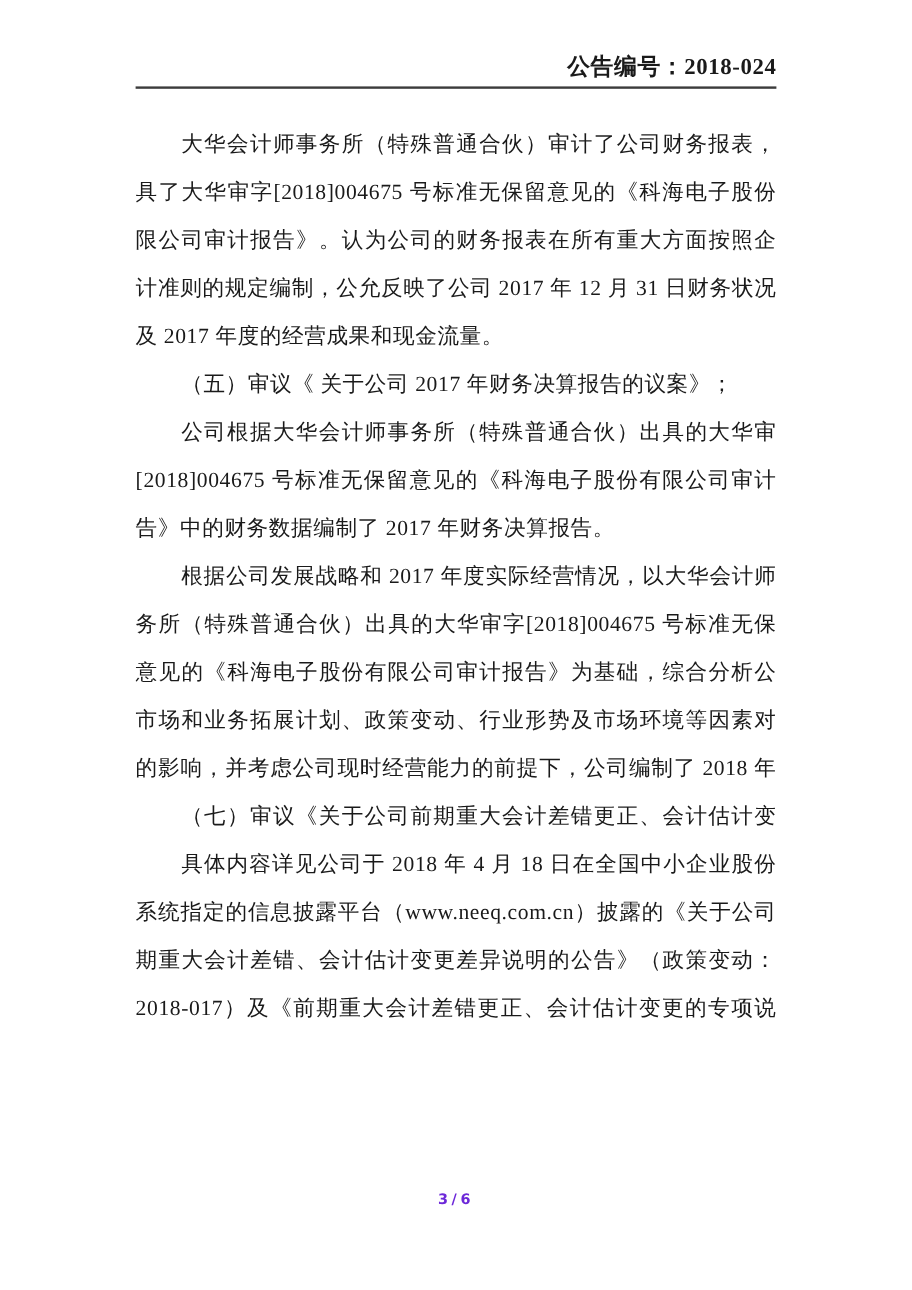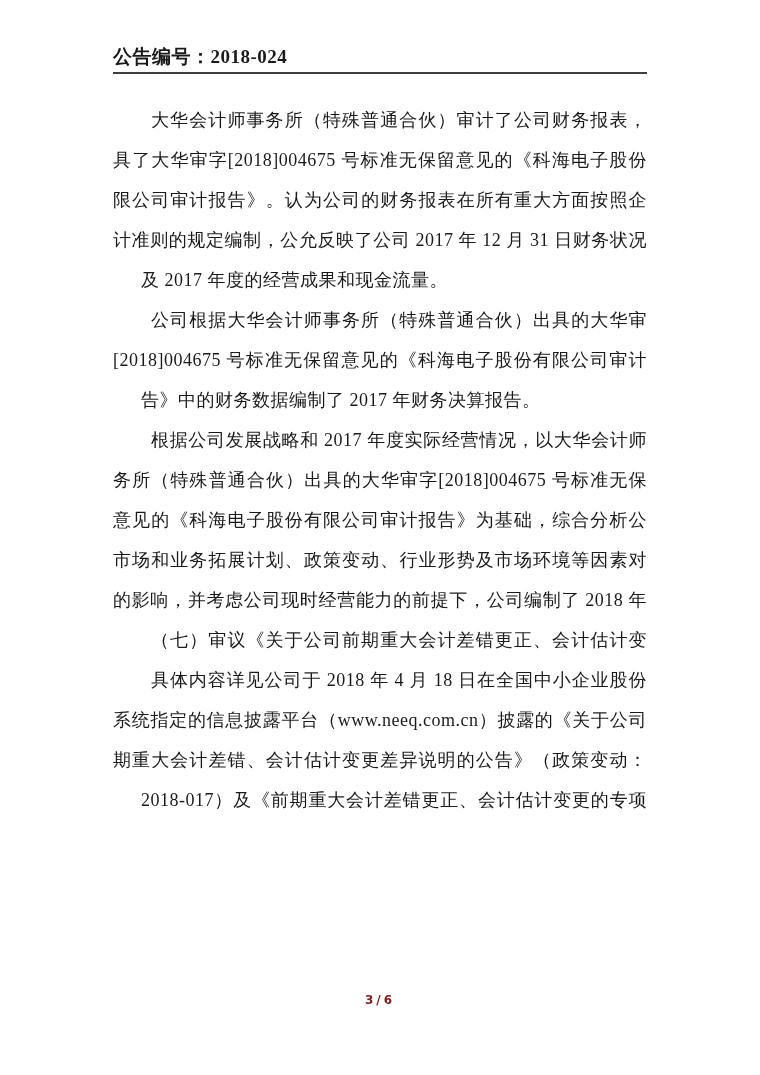--- a/index.html
+++ b/index.html
@@ -16,20 +16,21 @@
     color: #1a1a1a;
     overflow: hidden;
   }
   .header {
     position: absolute;
     top: 44px;
     left: 113px;
     right: 113px;
   }
   .announcement-no {
+    text-align: right;
     font-size: 19px;
     font-weight: bold;
     line-height: 26px;
     letter-spacing: 0.5px;
     font-family: "Liberation Serif", "DejaVu Serif", serif;
   }
   .header-rule {
     margin-top: 2px;
     height: 2px;
     background: #3c3c3c;
@@ -45,56 +46,56 @@
     line-height: 40px;
     height: 40px;
     overflow: hidden;
     white-space: normal;
     text-align: justify;
     text-align-last: justify;
     letter-spacing: 0.5px;
   }
   .line.last {
     text-align-last: left;
-    margin-left: 28px;
   }
   .line.indent {
     text-indent: 38px;
   }
   .footer {
     position: absolute;
     top: 990px;
     left: 0;
     width: 100%;
     text-align: center;
   }
   .page-number {
     font-size: 12px;
     font-weight: bold;
     font-family: "DejaVu Sans", "Liberation Sans", sans-serif;
     letter-spacing: 3px;
-    color: #7f1d1d;
+    color: #6d28d9;
   }
 </style>
 </head>
 <body>
 
 <div class="page">
 
   <div class="header">
     <div class="announcement-no">公告编号：2018-024</div>
     <div class="header-rule"></div>
   </div>
 
   <div class="doc-body">
       <div class="line indent">大华会计师事务所（特殊普通合伙）审计了公司财务报表，并出</div>
       <div class="line">具了大华审字[2018]004675 号标准无保留意见的《科海电子股份有</div>
       <div class="line">限公司审计报告》。认为公司的财务报表在所有重大方面按照企业会</div>
       <div class="line">计准则的规定编制，公允反映了公司 2017 年 12 月 31 日财务状况以</div>
       <div class="line last">及 2017 年度的经营成果和现金流量。</div>
+      <div class="line indent last">（五）审议《 关于公司 2017 年财务决算报告的议案》；</div>
       <div class="line indent">公司根据大华会计师事务所（特殊普通合伙）出具的大华审字</div>
       <div class="line">[2018]004675 号标准无保留意见的《科海电子股份有限公司审计报</div>
       <div class="line last">告》中的财务数据编制了 2017 年财务决算报告。</div>
       <div class="line indent">根据公司发展战略和 2017 年度实际经营情况，以大华会计师事</div>
       <div class="line">务所（特殊普通合伙）出具的大华审字[2018]004675 号标准无保留</div>
       <div class="line">意见的《科海电子股份有限公司审计报告》为基础，综合分析公司的</div>
       <div class="line">市场和业务拓展计划、政策变动、行业形势及市场环境等因素对预期</div>
       <div class="line">的影响，并考虑公司现时经营能力的前提下，公司编制了 2018 年的</div>
       <div class="line indent">（七）审议《关于公司前期重大会计差错更正、会计估计变更的</div>
       <div class="line indent">具体内容详见公司于 2018 年 4 月 18 日在全国中小企业股份转让</div>

